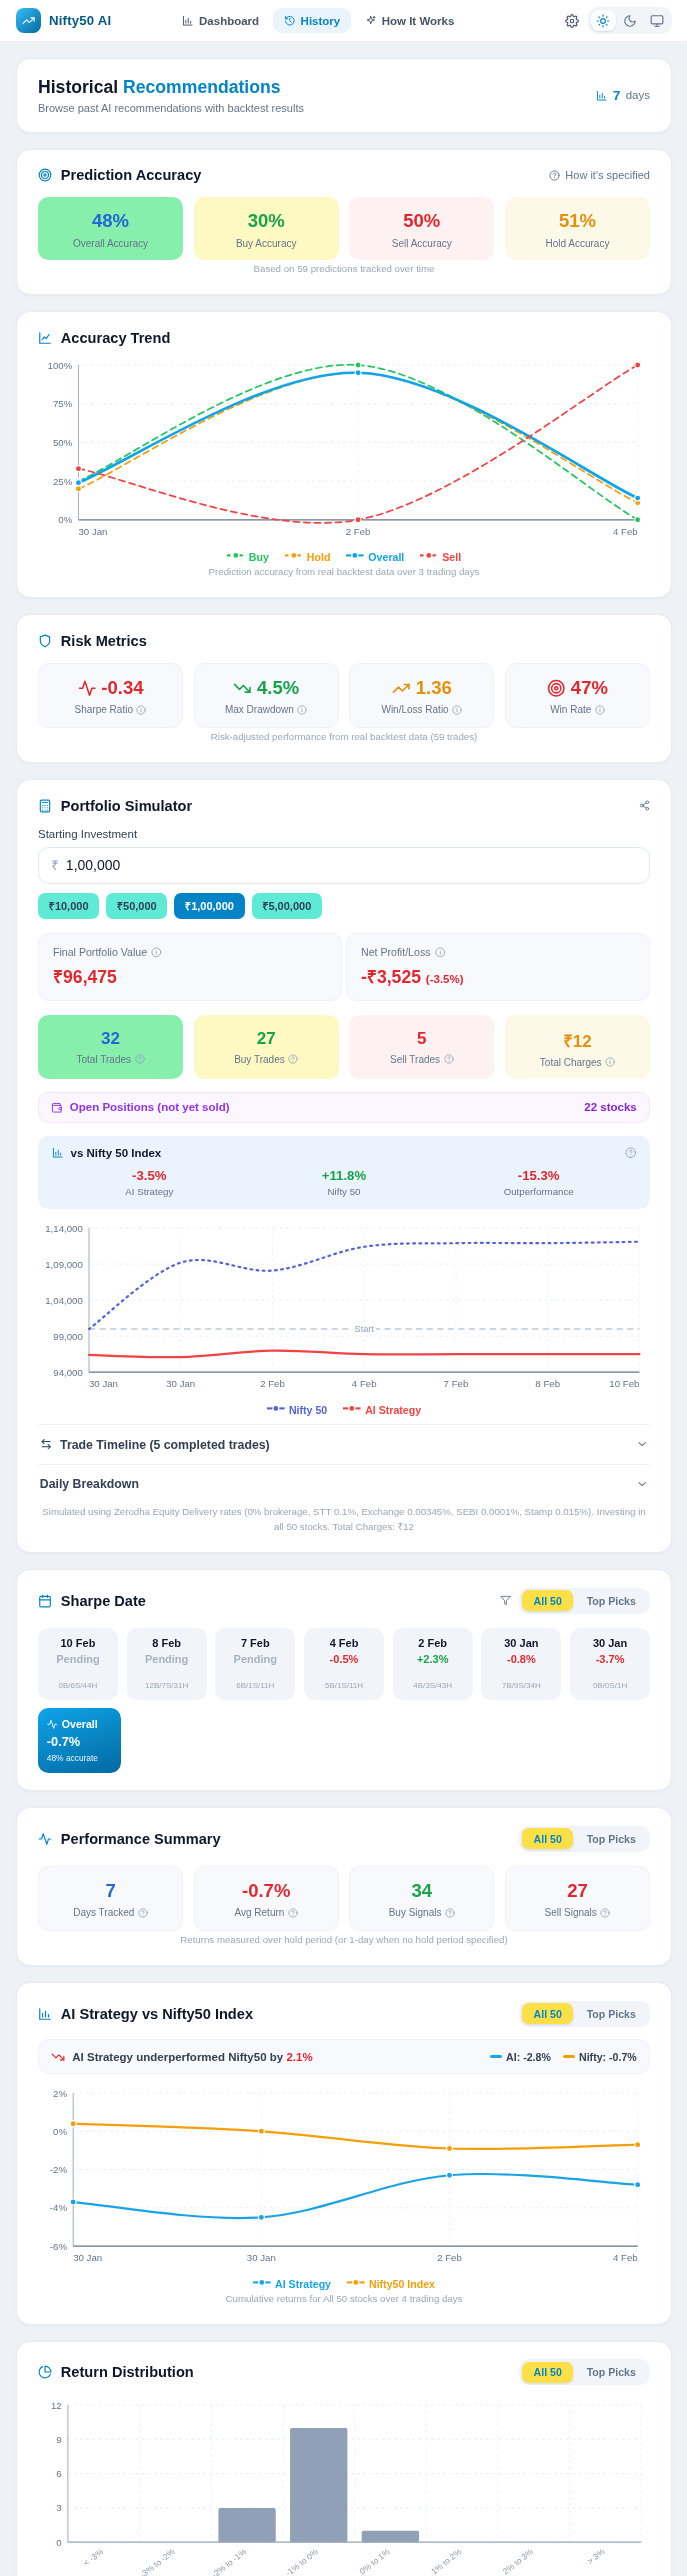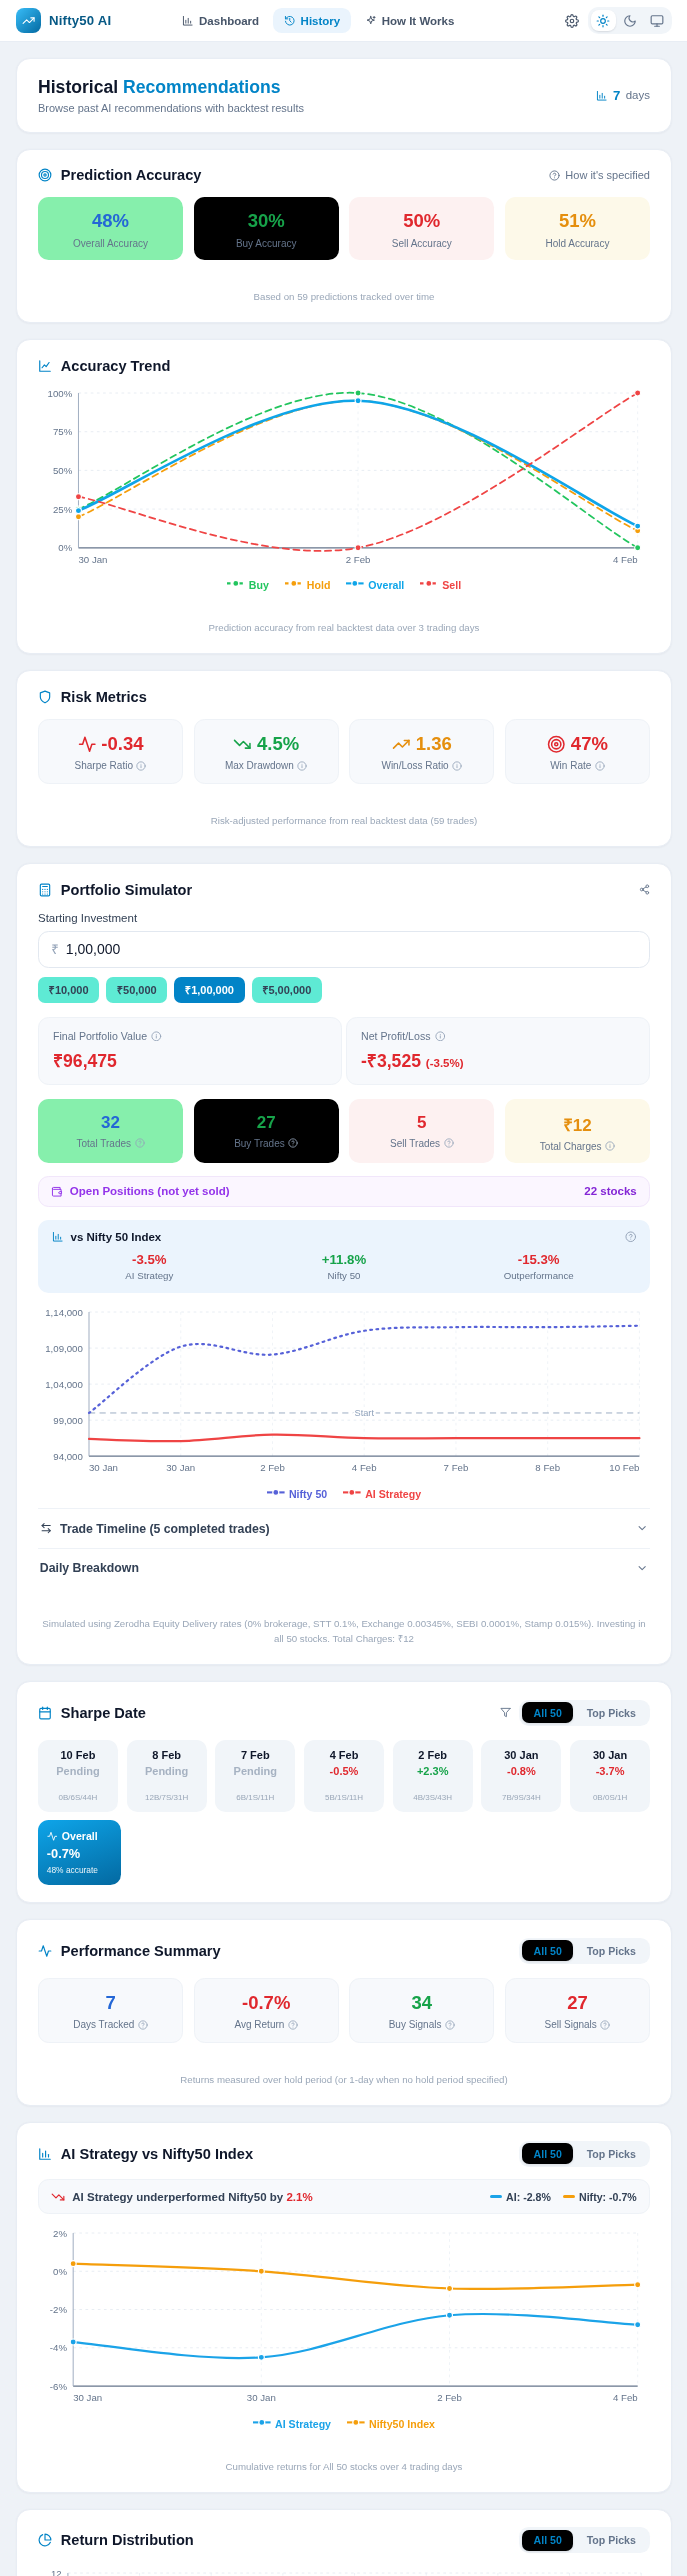--- a/index.html
+++ b/index.html
@@ -24,46 +24,46 @@
   .theme-btn.on { background:#fff; color:#0284c7; box-shadow:0 0.9px 1.8px rgba(15,23,42,.12); }
 
   
   .card { background:#fff; border:0.9px solid #e8edf4; border-radius:14px; margin:16px 16px 0; padding:17.6px 21px; box-shadow:0 0.9px 1.8px rgba(15,23,42,.04); }
   .card-head { display:flex; align-items:center; gap:8.8px; }
   .hicon { color:#0284c7; display:flex; } .hicon svg { width:17px; height:17px; }
   .card-title { font-size:14.6px; font-weight:800; color:#0f172a; }
   .head-right { margin-left:auto; display:flex; align-items:center; gap:8.8px; }
   .muted-link { display:flex; align-items:center; gap:5.3px; color:#64748b; font-size:11px; }
   .muted-link svg { width:12.3px; height:12.3px; }
-  .footnote { text-align:center; color:#9aa7b8; font-size:9.7px; margin-top:30px; line-height:1.5; }
+  .footnote { text-align:center; color:#9aa7b8; font-size:9.7px; margin-top:2px; line-height:1.5; }
 
   
   .hero { display:flex; align-items:center; }
   .hero h1 { font-size:17.6px; font-weight:800; }
   .hero h1 .accent { color:#0284c7; }
   .hero .sub { color:#64748b; font-size:11px; margin-top:4.4px; }
   .days-badge { margin-left:auto; display:flex; align-items:center; gap:5.3px; }
   .days-badge svg { width:13.2px; height:13.2px; color:#0284c7; }
   .days-badge b { color:#0284c7; font-size:13.2px; font-weight:800; }
   .days-badge span { color:#64748b; font-size:11.5px; }
 
   
   .statgrid { display:grid; grid-template-columns:repeat(4,1fr); gap:10.6px; margin-top:14px; }
   .stat { border-radius:10.6px; padding:13.2px 5.3px 11.5px; text-align:center; }
   .stat .v { font-size:18.5px; font-weight:800; display:flex; align-items:center; justify-content:center; gap:5.3px; }
   .stat .v svg { width:14px; height:14px; }
   .stat .l { font-size:10px; color:#64748b; margin-top:5.3px; display:flex; align-items:center; justify-content:center; gap:3.5px; }
   .stat .l svg { width:9.7px; height:9.7px; color:#94a3b8; }
-  .bg-blue { background:#86efac; } .bg-green { background:#000000; } .bg-red { background:#fdf1f1; } .bg-amber { background:#fdf9e9; } .bg-gray { background:#f7f9fc; border:0.9px solid #eef2f7; }
+  .bg-blue { background:#86efac; } .bg-green { background:#fef9c3; } .bg-red { background:#fdf1f1; } .bg-amber { background:#fdf9e9; } .bg-gray { background:#f7f9fc; border:0.9px solid #eef2f7; }
   .c-blue { color:#2467d6; } .c-green { color:#17a34a; } .c-red { color:#e0282e; } .c-amber { color:#e58f0e; }
 
   
   .toggle { background:#f1f5f9; border-radius:9.7px; padding:2.6px; display:flex; gap:1.8px; }
   .toggle .opt { padding:4.4px 11.5px; border-radius:7px; font-size:10.6px; font-weight:600; color:#64748b; cursor:pointer; white-space:nowrap; }
-  .toggle .opt.on { background:#000000; color:#0284c7; box-shadow:0 0.9px 2.6px rgba(15,23,42,.12); }
+  .toggle .opt.on { background:#fde047; color:#0284c7; box-shadow:0 0.9px 2.6px rgba(15,23,42,.12); }
 
   
   .chart-wrap { margin-top:12.3px; }
   .legend { display:flex; justify-content:center; gap:16px; margin-top:5.3px; }
   .legend .it { display:flex; gap:4.4px; font-size:10.6px; font-weight:700; }
 
   
   .field-label { font-size:11.5px; color:#334155; margin-top:14px; }
   .inv-input { margin-top:7px; border:0.9px solid #e2e8f0; border-radius:10.6px; padding:8.8px 12.3px; display:flex; align-items:center; gap:7px; }
   .inv-input .rupee { color:#94a3b8; font-size:13.2px; }

